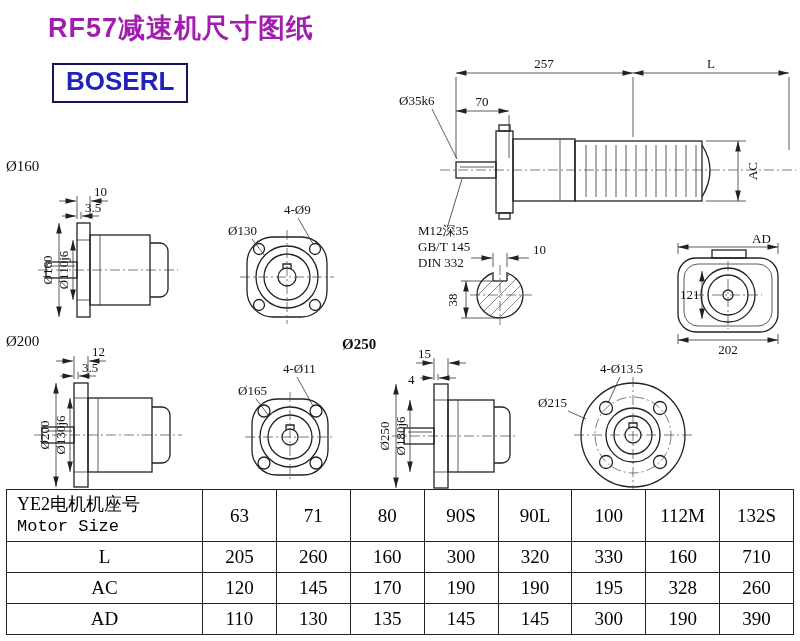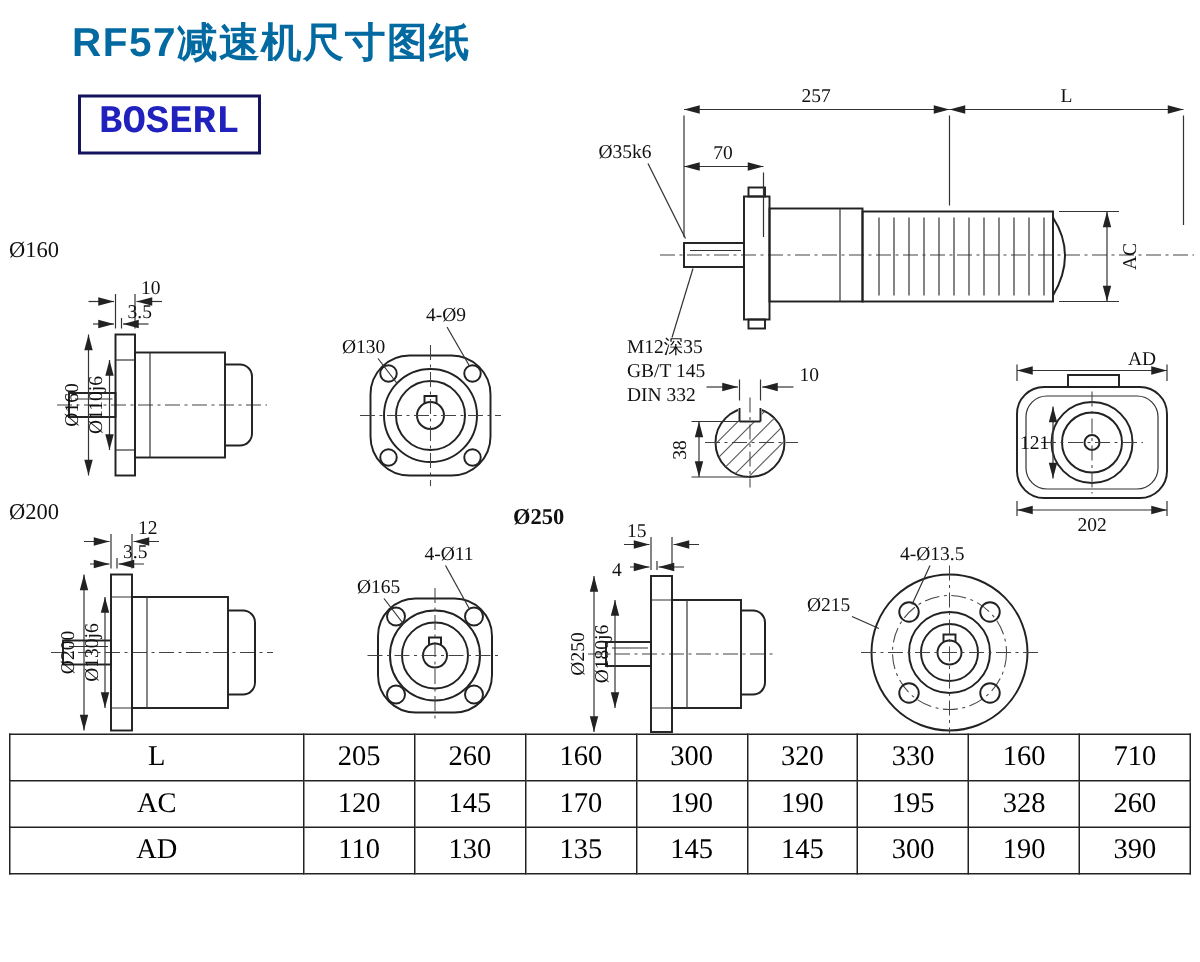--- a/index.html
+++ b/index.html
@@ -1,21 +1,21 @@
 <!DOCTYPE html>
 <html><head>
 <meta charset="utf-8">
 <style>
   * { margin:0; padding:0; box-sizing:border-box; }
   html,body { width:800px; height:641px; }
   body { background:#ffffff; font-family:"Liberation Sans", sans-serif; position:relative; overflow:hidden; color:#111; }
 
-  .page-title { position:absolute; left:48px; top:10px; font-size:27px; font-weight:bold; color:#0369a1; letter-spacing:1px; }
+  .page-title { position:absolute; left:48px; top:10px; font-size:27px; font-weight:bold; color:#a21caf; letter-spacing:1px; }
   .logo-box { position:absolute; left:52px; top:63px; border:2px solid #14145e; padding:0 12px 3px 12px; background:#fff;
-              font-family:Liberation Mono, monospace; font-weight:bold; font-size:26px; color:#2121bd; line-height:1.25; }
+              font-family:Liberation Sans, sans-serif; font-weight:bold; font-size:26px; color:#2121bd; line-height:1.25; }
 
   svg.drawing { position:absolute; left:0; top:55px; }
   .ln    { stroke:#222; fill:none; stroke-width:1.3; }
   .thin  { stroke:#333; fill:none; stroke-width:0.8; }
   .dim   { stroke:#333; fill:none; stroke-width:0.8; }
   .cl    { stroke:#444; fill:none; stroke-width:0.7; stroke-dasharray:10 3 2 3; }
   .hatch { stroke:#555; fill:none; stroke-width:0.7; }
   svg text { fill:#111; font-family:"Liberation Serif", serif; font-size:13px; }
   svg text.t15 { font-size:15px; }
   svg text.bold { font-weight:bold; }
@@ -292,20 +292,34 @@
     <line class="thin" x1="568" y1="356" x2="586" y2="364"></line>
   </g>
 </svg>
 
 <table class="dim-table">
   <colgroup>
       <col class="first">
       <col span="8">
     </colgroup>
   <tbody>
+  <tr class="hrow">
+    <th class="hdr">
+      <div>YE2电机机座号</div>
+      <div class="en">Motor Size</div>
+    </th>
+    <td>63</td>
+    <td>71</td>
+    <td>80</td>
+    <td>90S</td>
+    <td>90L</td>
+    <td>100</td>
+    <td>112M</td>
+    <td>132S</td>
+  </tr>
   <tr class="drow">
     <td>L</td>
     <td>205</td>
     <td>260</td>
     <td>160</td>
     <td>300</td>
     <td>320</td>
     <td>330</td>
     <td>160</td>
     <td>710</td>

